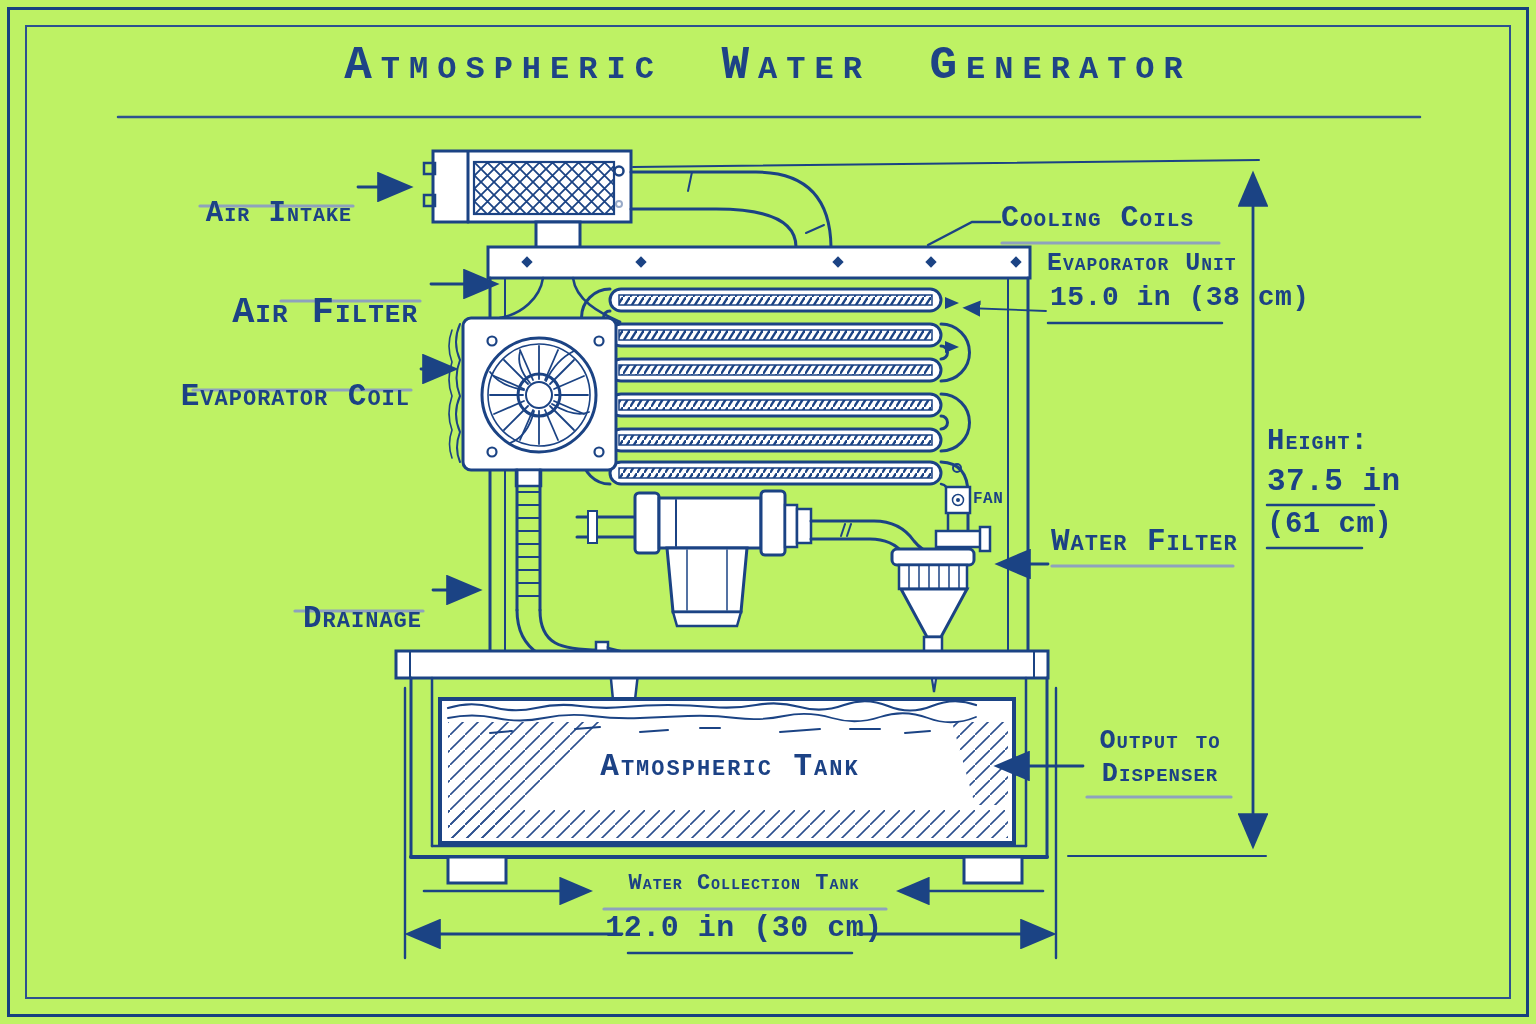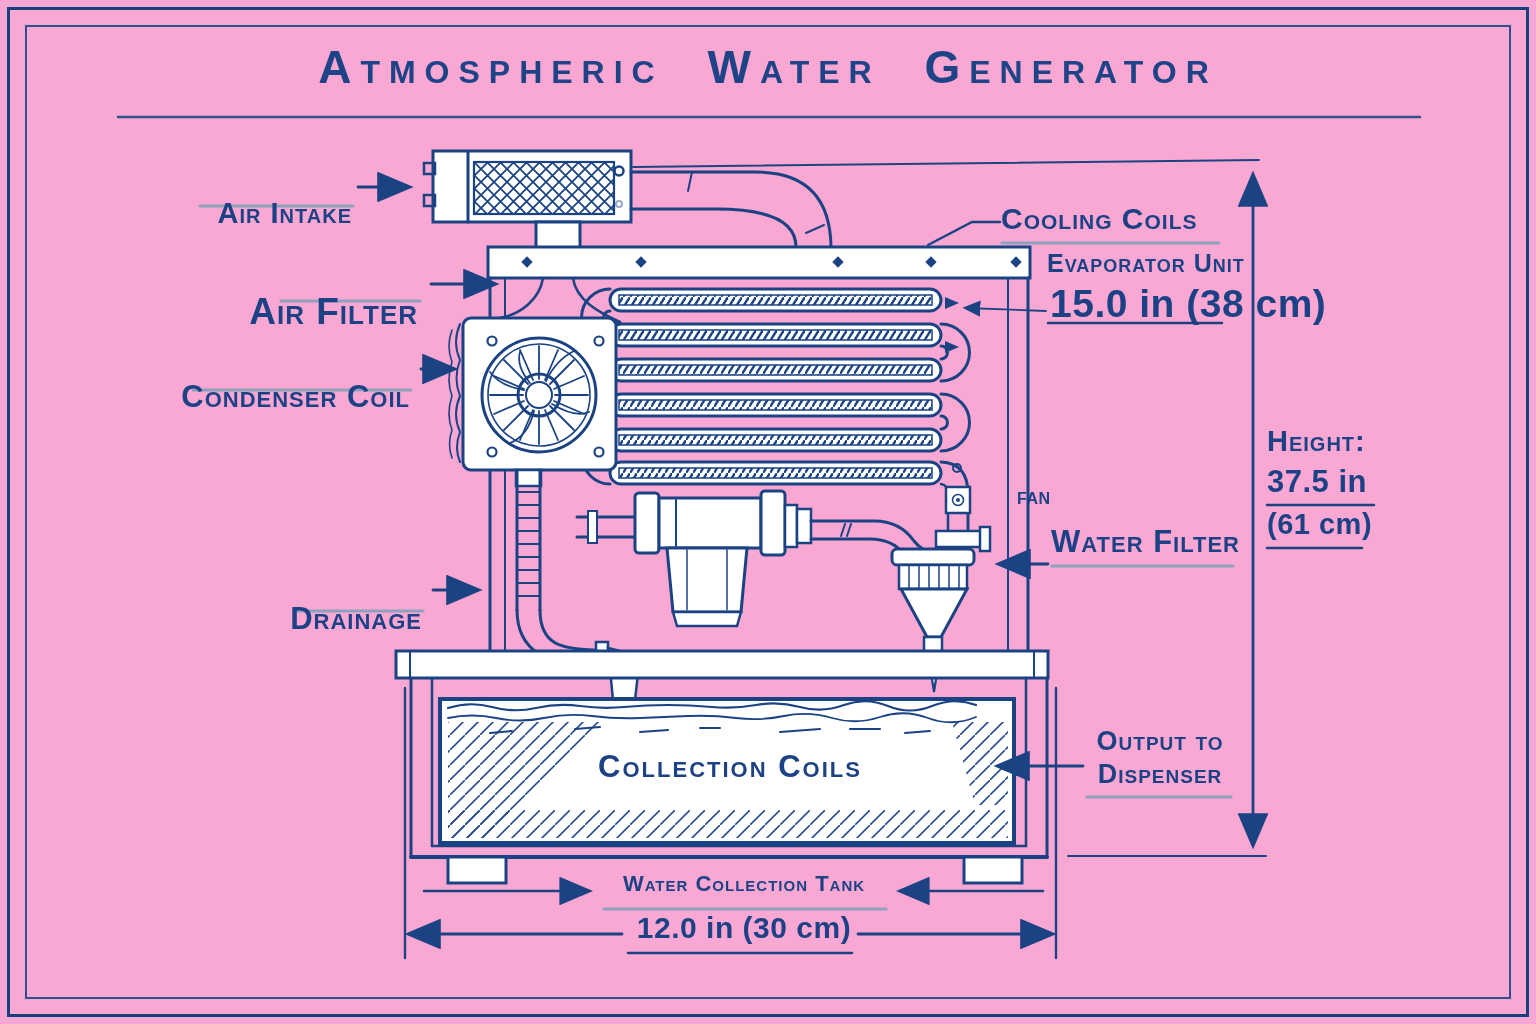--- a/index.html
+++ b/index.html
@@ -1,17 +1,17 @@
 <!DOCTYPE html>
 <html><head>
 <meta charset="utf-8">
 <style>
   html,body{margin:0;padding:0;background:#ffffff;}
-  .page{position:relative;width:1536px;height:1024px;background:#f9a8d4;overflow:hidden;
-        font-family:Liberation Sans, sans-serif;}
+  .page{position:relative;width:1536px;height:1024px;background:#bef264;overflow:hidden;
+        font-family:Liberation Mono, monospace;}
   .border-outer{position:absolute;left:7px;top:7px;right:7px;bottom:7px;border:3px solid #16407f;}
   .border-inner{position:absolute;left:25px;top:25px;right:25px;bottom:25px;border:2px solid #2c518f;}
   svg.canvas{position:absolute;left:0;top:0;width:1536px;height:1024px;}
   .title{position:absolute;top:40px;left:0;width:100%;text-align:center;color:#1e4386;
          font-variant:small-caps;font-weight:700;font-size:46px;letter-spacing:9px;word-spacing:22px;}
   .lbl{position:absolute;color:#1c4285;font-weight:700;font-variant:small-caps;
        letter-spacing:1px;line-height:1.1;white-space:nowrap;}
   .dim{position:absolute;color:#1c4285;font-weight:700;letter-spacing:.5px;white-space:nowrap;}
   .ra{text-align:right;margin-top:32px;}
   .ctr{text-align:center;}
@@ -300,35 +300,35 @@
         <line x1="622" y1="934" x2="410" y2="934" stroke-width="2.8" marker-end="url(#mA)"></line>
         <line x1="858" y1="934" x2="1051" y2="934" stroke-width="2.8" marker-end="url(#mA)"></line>
       </g>
     </g>
   </svg>
 
   <div class="title">Atmospheric Water Generator</div>
 
   <div class="lbl ra" style="left:140px;top:166px;width:212px;font-size:29px;">Air Intake</div>
   <div class="lbl ra" style="left:218px;top:260px;width:200px;font-size:37px;">Air Filter</div>
-  <div class="lbl ra" style="left:148px;top:348px;width:262px;font-size:31px;">Condenser Coil</div>
+  <div class="lbl ra" style="left:148px;top:348px;width:262px;font-size:31px;">Evaporator Coil</div>
   <div class="lbl ra" style="left:238px;top:570px;width:184px;font-size:31px;">Drainage</div>
 
   <div class="lbl" style="left:1001px;top:202px;font-size:30px;">Cooling Coils</div>
   <div class="lbl" style="left:1047px;top:250px;font-size:25px;">Evaporator Unit</div>
-  <div class="dim" style="left:1050px;top:282px;font-size:39px;">15.0 in (38 cm)</div>
+  <div class="dim" style="left:1050px;top:282px;font-size:28px;">15.0 in (38 cm)</div>
 
   <div class="lbl" style="left:1051px;top:525px;font-size:31px;">Water Filter</div>
 
   <div class="lbl" style="left:1267px;top:426px;font-size:29px;">Height:</div>
   <div class="dim" style="left:1267px;top:464px;font-size:31px;">37.5 in</div>
   <div class="dim" style="left:1267px;top:508px;font-size:29px;">(61 cm)</div>
 
   <div class="lbl ctr" style="left:1085px;top:727px;width:150px;font-size:27px;">Output to</div>
   <div class="lbl ctr" style="left:1085px;top:760px;width:150px;font-size:27px;text-align:center;">Dispenser</div>
 
-  <div class="dim" style="left:973px;top:490px;font-size:16px;letter-spacing:.5px;font-weight:700;margin-left:44px;">FAN</div>
-
-  <div class="lbl ctr" style="left:558px;top:750px;width:344px;font-size:31px;letter-spacing:2px;">Collection Coils</div>
+  <div class="dim" style="left:973px;top:490px;font-size:16px;letter-spacing:.5px;font-weight:700;">FAN</div>
+
+  <div class="lbl ctr" style="left:558px;top:750px;width:344px;font-size:31px;letter-spacing:2px;">Atmospheric Tank</div>
 
   <div class="lbl ctr" style="left:518px;top:872px;width:452px;font-size:22px;">Water Collection Tank</div>
   <div class="dim ctr" style="left:560px;top:911px;width:368px;font-size:30px;">12.0 in (30 cm)</div>
 </div>
 
 </body></html>

